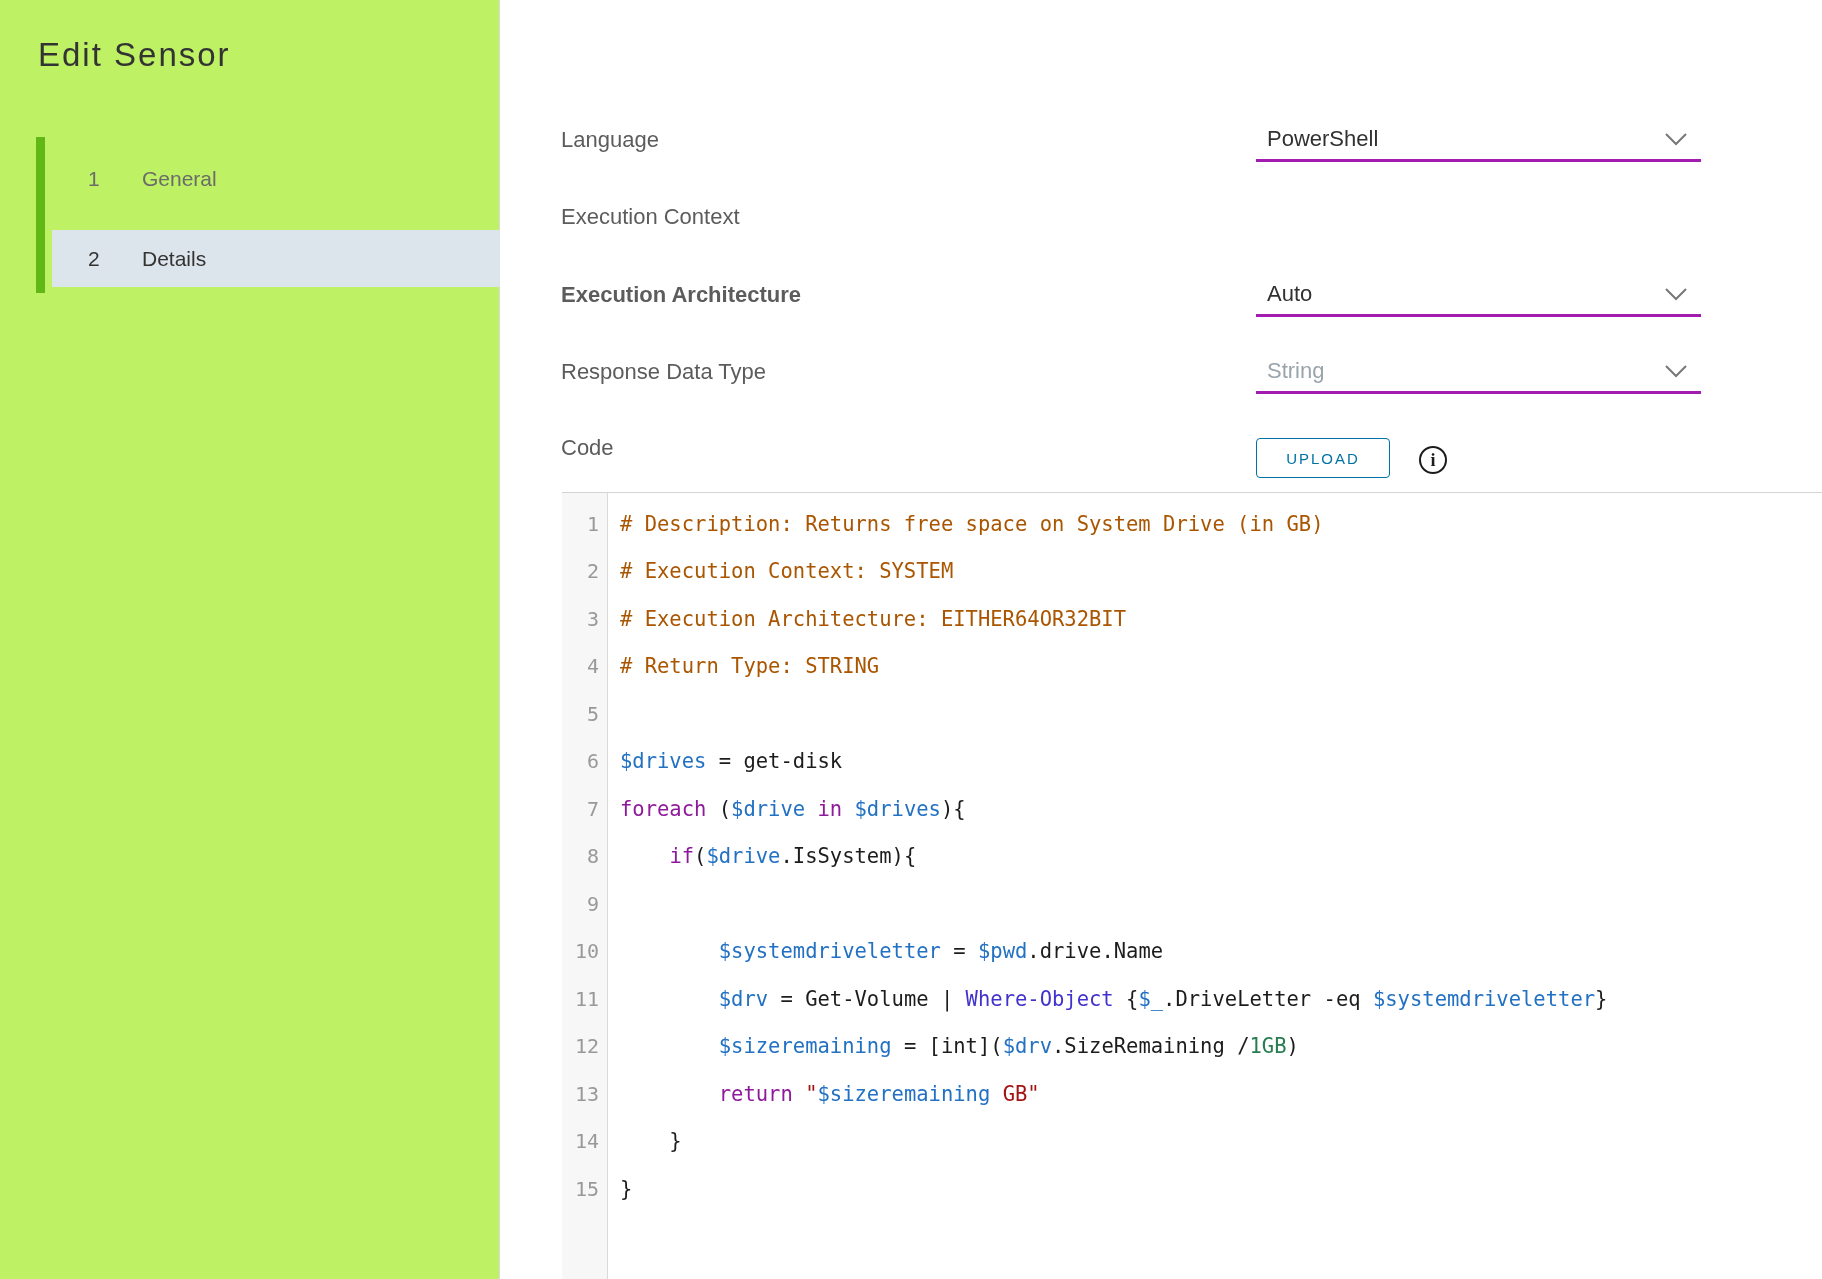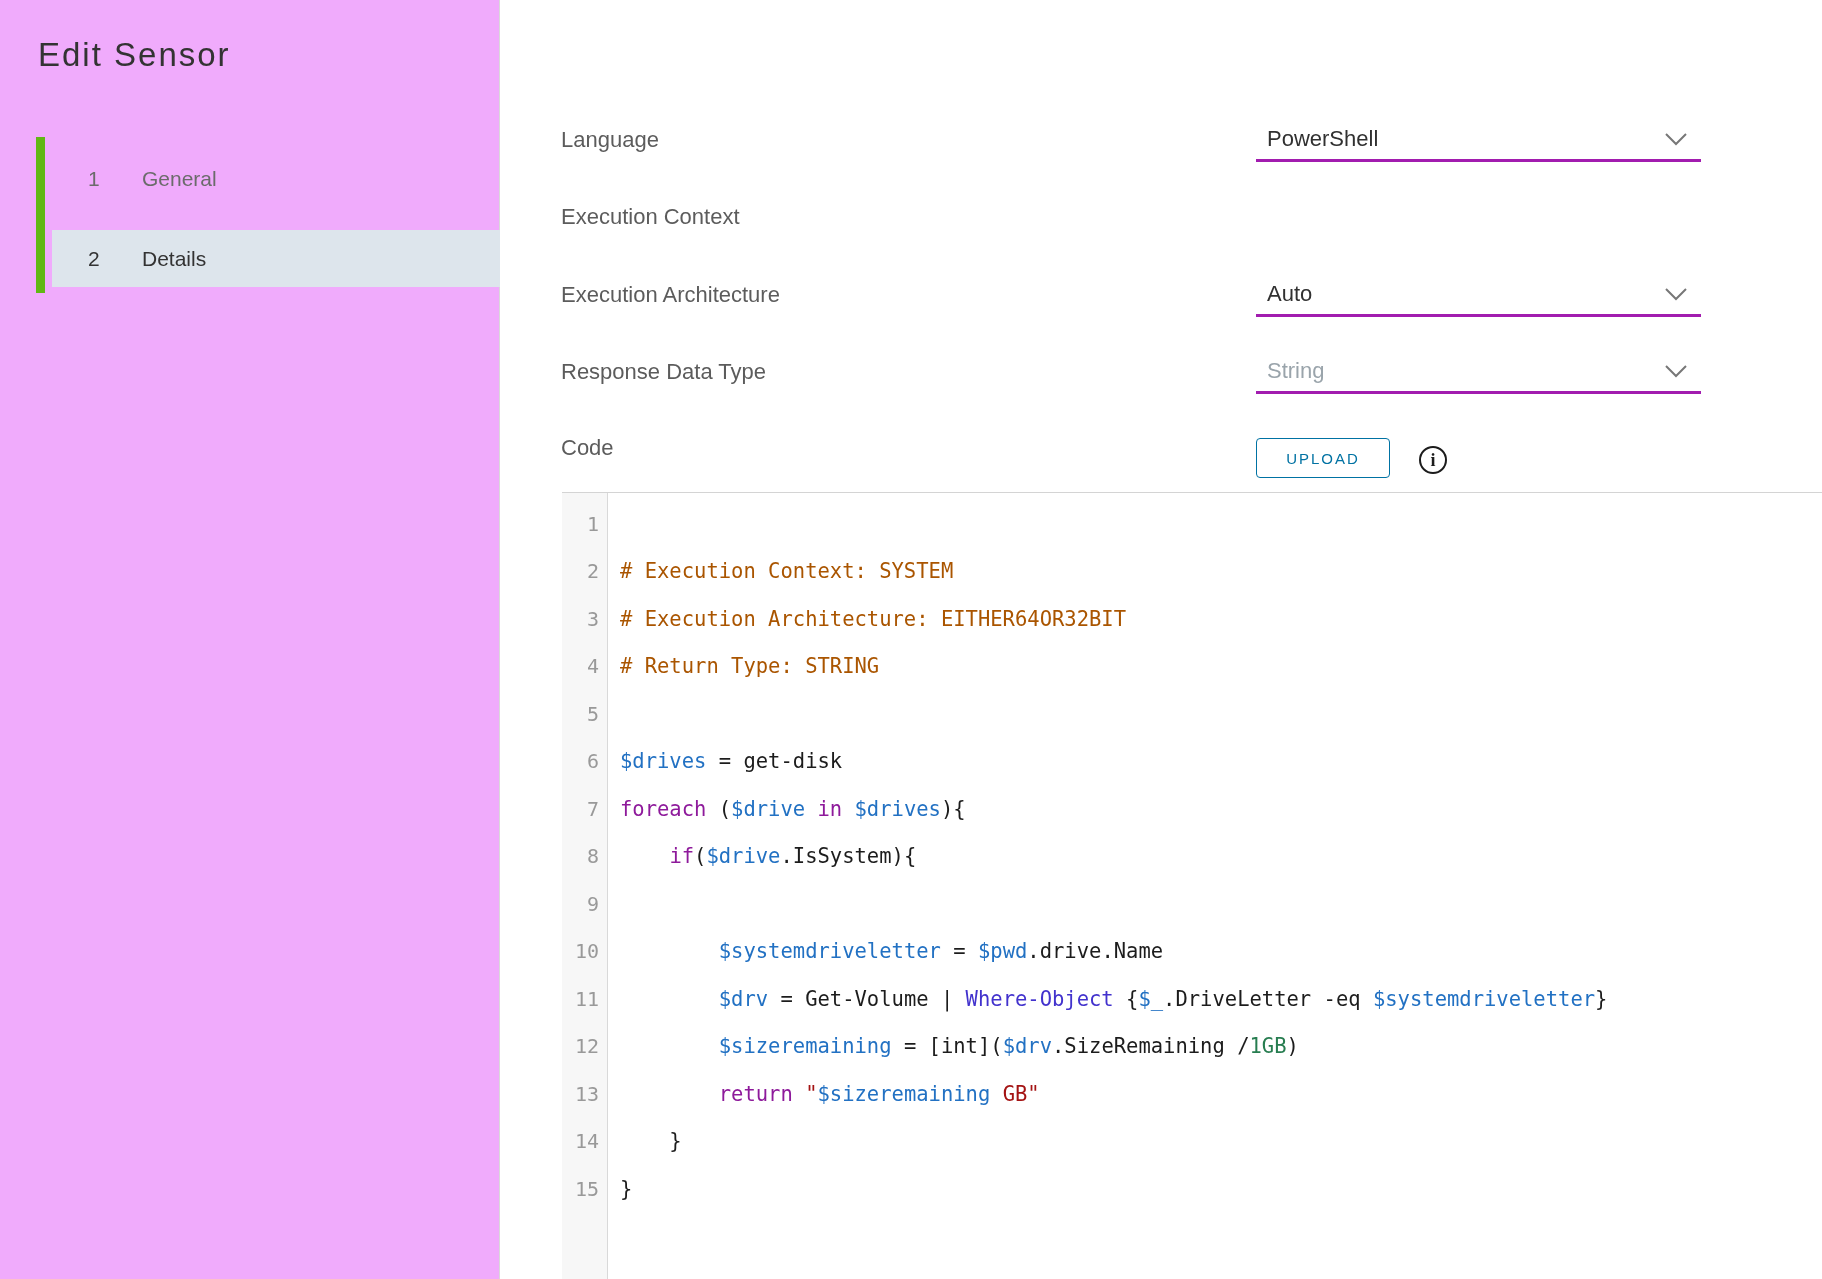--- a/index.html
+++ b/index.html
@@ -1,20 +1,20 @@
 <!DOCTYPE html>
 <html><head>
 <meta charset="utf-8">
 <style>
   html,body{margin:0;padding:0;background:#fff;}
   .screen{position:relative;width:1822px;height:1279px;overflow:hidden;background:#fff;
           font-family:"Liberation Sans","DejaVu Sans",sans-serif;}
 
   
-  .sidebar{position:absolute;left:0;top:0;width:500px;height:1279px;background:#f0abfc;
+  .sidebar{position:absolute;left:0;top:0;width:500px;height:1279px;background:#bef264;
            border-right:1px solid #d9d9d9;box-sizing:border-box;}
   .page-title{position:absolute;left:38px;top:36px;font-size:33px;font-weight:300;
               color:#333;letter-spacing:2px;}
   .step-bar{position:absolute;left:36px;top:137px;width:9px;height:156px;background:#61b715;}
   .step{position:absolute;left:52px;width:448px;height:57px;display:flex;align-items:center;
         font-size:21px;color:#6b6b6b;cursor:pointer;}
   .step .num{width:36px;padding-left:36px;}
   .step .lbl{margin-left:18px;}
   .step.active{background:#dde5ec;color:#333;top:230px;}
   .step.inactive{top:150px;}
@@ -70,21 +70,21 @@
       <span class="lbl">General</span>
     </div>
     <div class="step active">
       <span class="num">2</span>
       <span class="lbl">Details</span>
     </div>
   </div>
 
   <div class="field-label" style="top:127px;">Language</div>
   <div class="field-label" style="top:204px;">Execution Context</div>
-  <div class="field-label" style="top:282px;">Execution Architecture</div>
+  <div class="field-label" style="top:282px;font-weight:bold;">Execution Architecture</div>
   <div class="field-label" style="top:359px;">Response Data Type</div>
   <div class="field-label" style="top:435px;">Code</div>
 
   <div class="select" style="top:118px;">
     <span class="val">PowerShell</span>
     <svg class="chev" viewBox="0 0 22 13">
         <polyline points="1,1 11,11 21,1" fill="none" stroke="#777" stroke-width="2"></polyline>
       </svg>
   </div>
   <div class="select" style="top:273px;">
@@ -103,20 +103,21 @@
   <button class="upload-btn">UPLOAD</button>
   <div class="info-icon">
     <span>i</span>
   </div>
 
   <div class="editor">
     <div class="gutter-bg"></div>
     <div class="code-lines">
         <div class="code-line">
           <span class="ln">1</span>
+          <span class="code-text"><span class="tok-comment"># Description: Returns free space on System Drive (in GB)</span></span>
         </div>
         <div class="code-line">
           <span class="ln">2</span>
           <span class="code-text"><span class="tok-comment"># Execution Context: SYSTEM</span></span>
         </div>
         <div class="code-line">
           <span class="ln">3</span>
           <span class="code-text"><span class="tok-comment"># Execution Architecture: EITHER64OR32BIT</span></span>
         </div>
         <div class="code-line">

